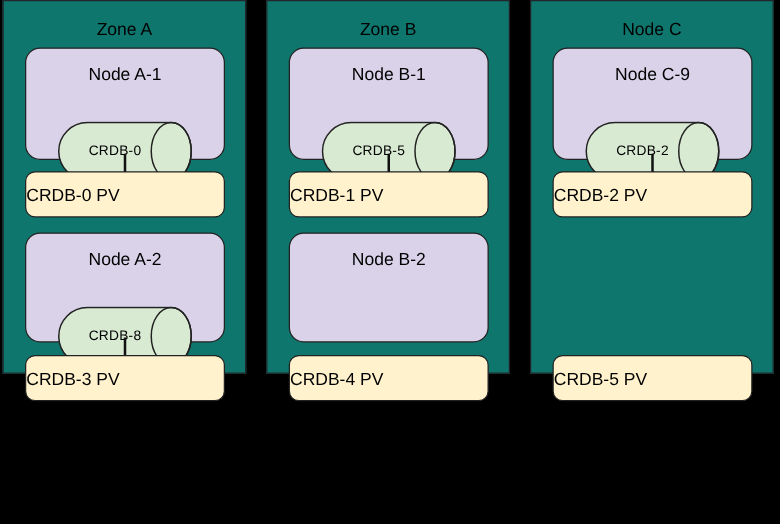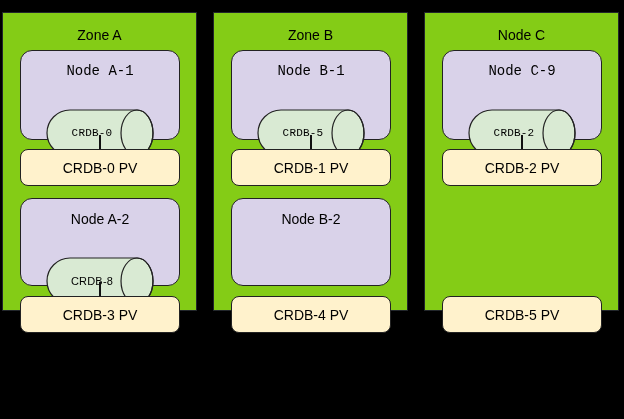--- a/index.html
+++ b/index.html
@@ -7,24 +7,24 @@
     position: relative;
     width: 624px;
     height: 419px;
     background: #000000;
     font-family: "Liberation Sans", sans-serif;
     color: #000000;
     overflow: hidden;
   }
   .zone {
     position: absolute;
-    top: 12px;
+    top: 0;
     width: 195px;
     height: 299px;
-    background: #84cc16;
+    background: #0f766e;
     border: 1px solid #22262b;
     box-sizing: border-box;
   }
   .zone-a { left: 2px; }
   .zone-b { left: 213px; }
   .zone-c { left: 424px; }
   .zone-label {
     position: absolute;
     top: 14px;
     left: 0;
@@ -34,21 +34,21 @@
   }
   .node {
     position: absolute;
     left: 17px;
     width: 160px;
     background: #d9d2e9;
     border: 1px solid #222222;
     border-radius: 12px;
     box-sizing: border-box;
   }
-  .node-1 { top: 37px; height: 90px; font-family: Liberation Mono, monospace; }
+  .node-1 { top: 37px; height: 90px; }
   .node-2 { top: 185px; height: 88px; }
   .node-label {
     position: absolute;
     top: 12px;
     left: 0;
     width: 100%;
     text-align: center;
     font-size: 14px;
   }
   .cylinder {
@@ -85,21 +85,21 @@
     position: absolute;
     left: 17px;
     width: 160px;
     height: 37px;
     background: #fff2cc;
     border: 1px solid #222222;
     border-radius: 8px;
     box-sizing: border-box;
     display: flex;
     align-items: center;
-    justify-content: center;
+    justify-content: flex-start;
     font-size: 14px;
   }
   .pv-1 { top: 136px; }
   .pv-2 { top: 283px; }
 </style>
 </head>
 <body>
 
 <div class="canvas">
 

